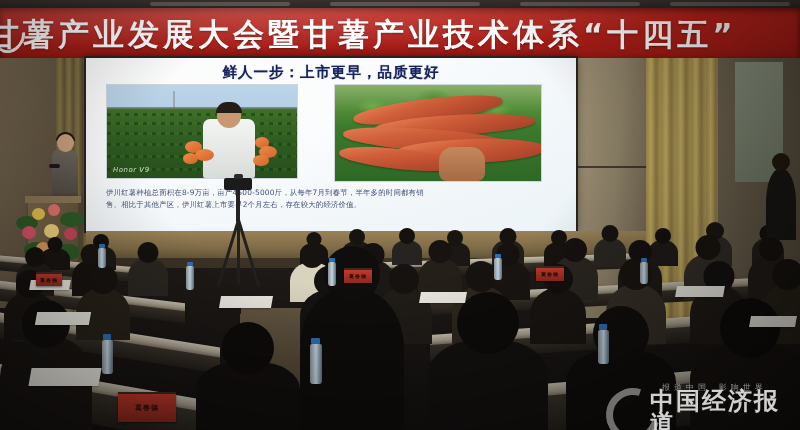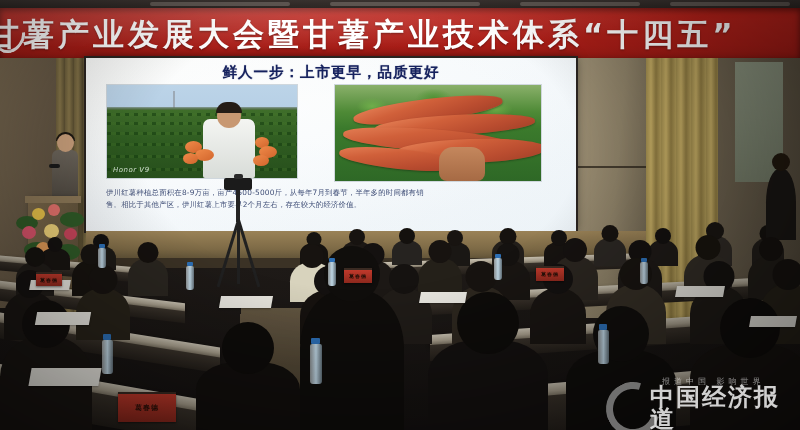--- a/index.html
+++ b/index.html
@@ -144,21 +144,21 @@
     color:#2a1008;font-size:7px;text-align:center;letter-spacing:1px;line-height:1;
     display:flex;align-items:center;justify-content:center;font-weight:bold;}
 
   .aisle{position:absolute;left:236px;top:300px;width:120px;height:130px;
     background:linear-gradient(#6a5c45,#463c2d);transform:perspective(220px) rotateX(18deg);opacity:.9;}
 
   .dark-vig{position:absolute;inset:0;pointer-events:none;
     background:radial-gradient(ellipse at 45% 35%,rgba(0,0,0,0) 35%,rgba(0,0,0,.55) 100%);}
 
   
-  .watermark{position:absolute;right:6px;bottom:6px;width:190px;height:46px;opacity:.9;}
+  .watermark{position:absolute;right:6px;bottom:0;width:190px;height:46px;opacity:.9;font-family:Liberation Mono, monospace;}
   .wm-c{position:absolute;left:2px;top:4px;width:40px;height:40px;border-radius:50%;
     border:7px solid rgba(235,235,235,.5);border-right-color:transparent;transform:rotate(-28deg);}
   .wm-main{position:absolute;left:46px;top:8px;color:rgba(250,250,250,.92);
     font-size:24px;font-weight:bold;letter-spacing:2px;line-height:22px;}
   .wm-top{position:absolute;left:58px;top:-2px;color:rgba(240,240,240,.6);
     font-size:8px;letter-spacing:4px;}
   .wm-sub{position:absolute;left:48px;top:33px;color:rgba(235,235,235,.62);
     font-size:6.5px;letter-spacing:3.4px;}
 </style>
 </head>

